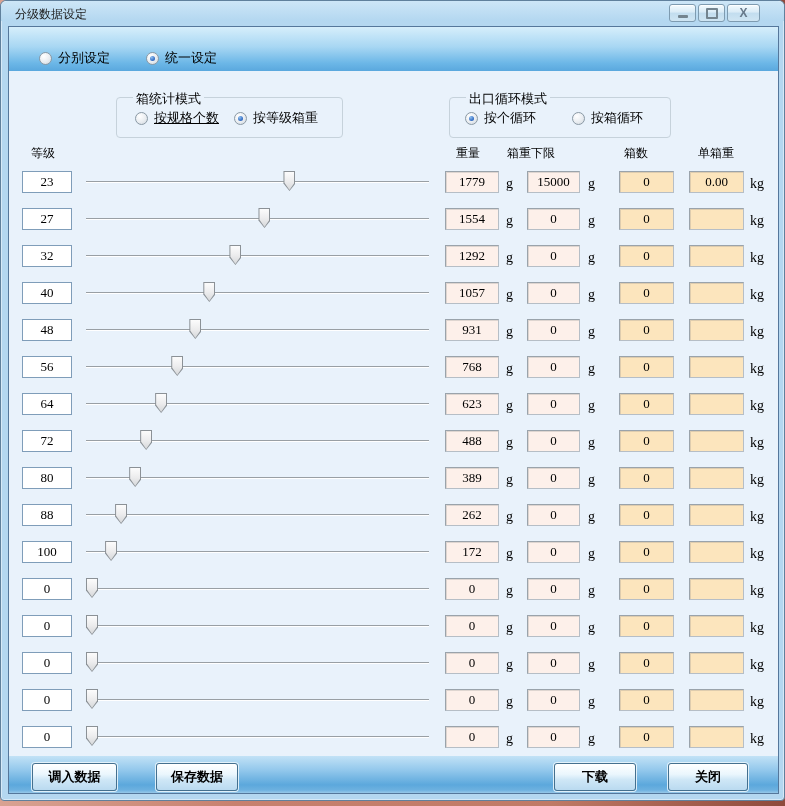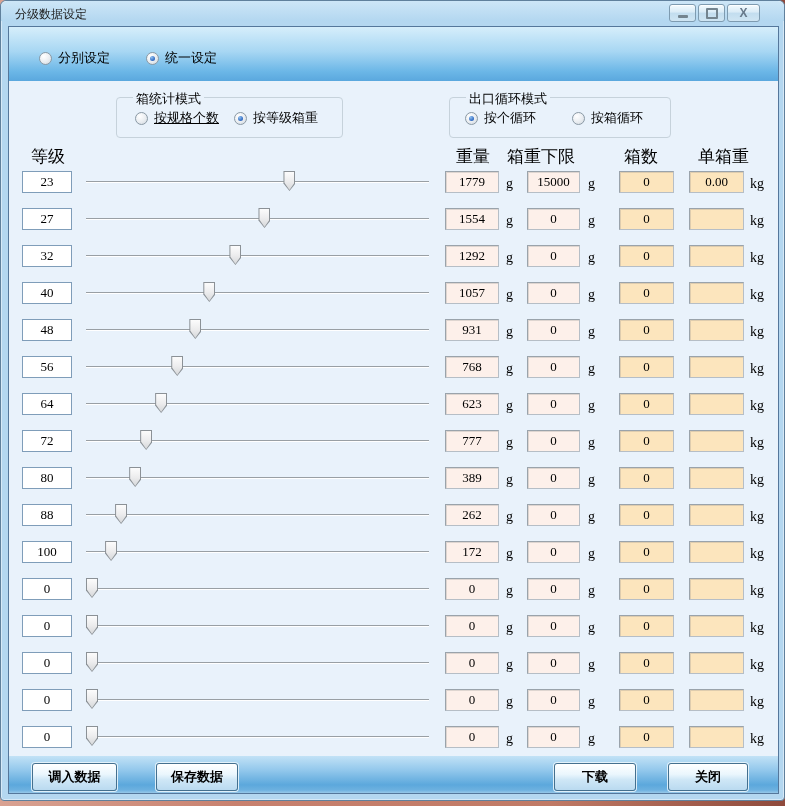--- a/index.html
+++ b/index.html
@@ -32,21 +32,21 @@
   }
   .win-btn.close{width:31px;}
   .glyph-min{display:block;width:10px;height:3px;background:#73848f;margin-top:7px;border-radius:1px;}
   .glyph-max{display:block;width:8px;height:7px;border:2px solid #73848f;border-radius:1px;}
   .glyph-close{font-size:12px;font-weight:bold;color:#68798a;line-height:14px;}
   .client{
     position:absolute;left:7px;top:25px;width:769px;height:766px;
     border:1px solid #55779b;background:#e9f2fb;
   }
   .topstrip{
-    position:absolute;left:0;top:0;right:0;height:54px;
+    position:absolute;left:0;top:0;right:0;height:44px;
     background:linear-gradient(180deg,#d6eefb 0%,#a8d7f3 45%,#6cb7e7 82%,#5aa8de 100%);
   }
   .radio-item{position:absolute;display:flex;align-items:center;gap:6px;height:14px;}
   .radio{
     width:13px;height:13px;border-radius:50%;
     border:1px solid #8a99a5;box-sizing:border-box;
     background:radial-gradient(circle at 35% 30%,#ffffff 0%,#e9edf1 55%,#cfd6dc 100%);
     position:relative;flex:0 0 auto;
   }
   .radio.selected::after{
@@ -54,21 +54,21 @@
     background:radial-gradient(circle at 35% 30%,#8fc0ee 0%,#3b74c9 60%,#1c4f9e 100%);
   }
   .radio-label{font-size:13px;color:#000;white-space:nowrap;}
   .groupbox{
     position:absolute;border:1px solid #c6d2db;border-radius:4px;height:39px;
   }
   .groupbox-label{
     position:absolute;top:-8px;left:16px;font-size:13px;color:#000;
     background:#e9f2fb;padding:0 3px;white-space:nowrap;
   }
-  .col-header{position:absolute;top:118px;font-size:17px;color:#000;white-space:nowrap;}
+  .col-header{position:absolute;top:118px;font-size:12px;color:#000;white-space:nowrap;}
   .rows{position:absolute;left:0;top:144px;right:0;height:585px;}
   .row{position:absolute;left:0;width:100%;height:24px;}
   .grade-input{
     position:absolute;left:13px;top:0;width:48px;height:20px;
     border:1px solid #7f9db9;background:#ffffff;color:#000;
     font-family:"Liberation Serif","DejaVu Serif",serif;font-size:13px;text-align:center;
     padding:0;margin:0;outline:none;
   }
   .slider{position:absolute;left:77px;top:0;width:345px;height:22px;}
   .track{
@@ -291,21 +291,21 @@
     <span class="unit u-kg">kg</span>
   </div>
         <div class="row" style="top: 259px;">
     <input class="grade-input" readonly="" value="72" style="">
     <div class="slider">
       <div class="track"></div>
       <div class="thumb" style="left: 54.168px;">
               <div class="thumb-inner"></div>
             </div>
     </div>
-    <div class="field f-weight">777</div>
+    <div class="field f-weight">488</div>
     <span class="unit u-g1">g</span>
     <div class="field f-min">0</div>
     <span class="unit u-g2">g</span>
     <div class="field f-count">0</div>
     <div class="field f-perbox"></div>
     <span class="unit u-kg">kg</span>
   </div>
         <div class="row" style="top: 296px;">
     <input class="grade-input" readonly="" value="80" style="">
     <div class="slider">

